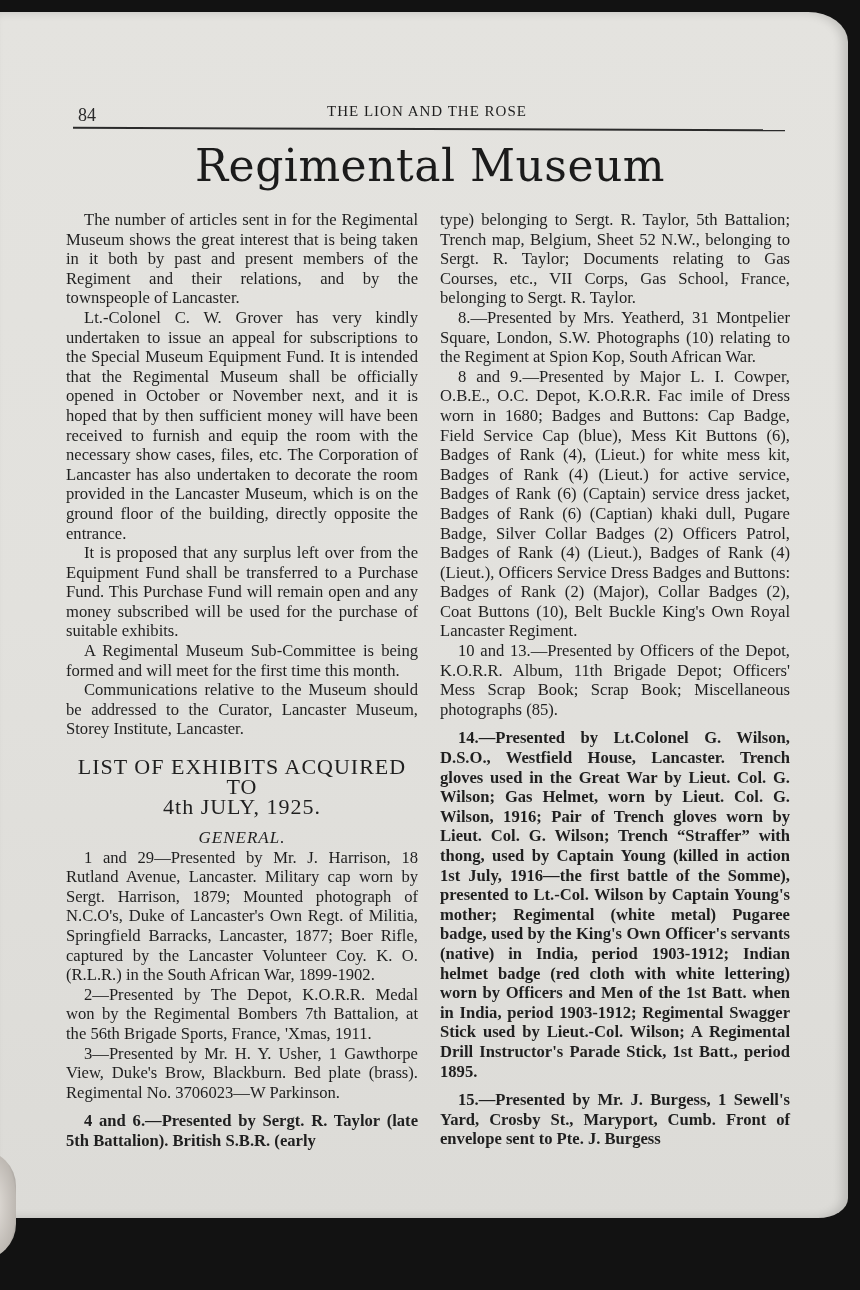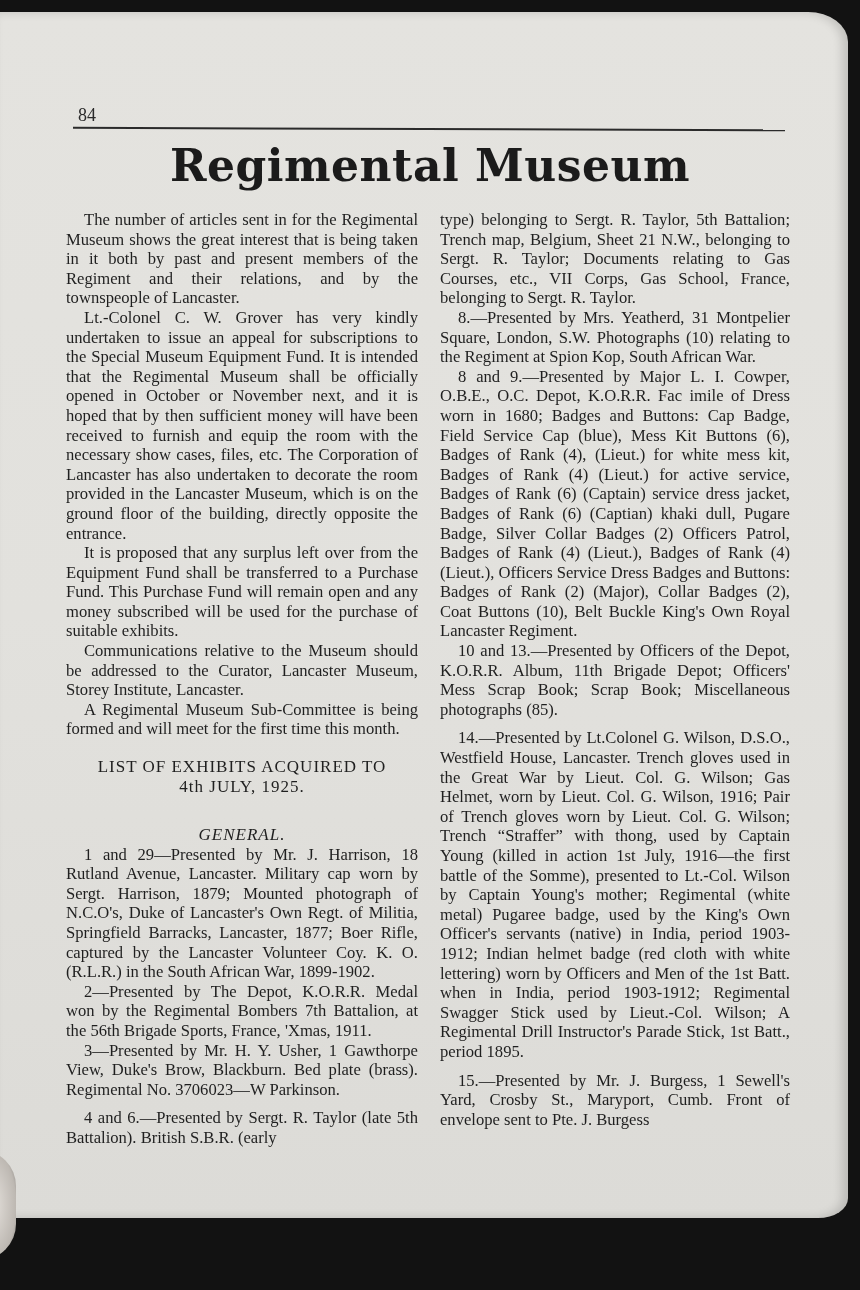--- a/index.html
+++ b/index.html
@@ -36,72 +36,73 @@
     text-align: center; font-size: 15px; letter-spacing: 1px; color: #1e1e1e;
   }
   .rule {
     position: absolute; left: 73px; top: 116px; width: 712px; height: 2px;
     background: #2b2b2b; transform: rotate(0.2deg);
   }
   .main-title {
     position: absolute; left: 60px; top: 128px; width: 740px;
     text-align: center;
     font-family: "DejaVu Serif", "Liberation Serif", serif;
-    font-weight: bold; font-size: 44px; color: #1b1b1b; letter-spacing: 0.5px;
+    font-weight: normal; font-size: 44px; color: #1b1b1b; letter-spacing: 0.5px;
   }
   .col {
     position: absolute; top: 198px; width: 352px;
     font-size: 16.6px; line-height: 19.6px; color: #1f1f1f;
     text-align: justify;
   }
   .col-left { left: 66px; }
   .col-right { left: 440px; width: 350px; top: 198px; }
   .col p { margin: 0; text-indent: 18px; }
   .col p.noindent { text-indent: 0; }
   .section-head {
-    text-align: center; margin: 18px 0 0 0; font-size: 17px; letter-spacing: 1px; line-height: 20px;
+    text-align: center; margin: 18px 0 0 0; font-size: 22px; letter-spacing: 1px; line-height: 20px;
   }
   .section-head .line2 { display: block; }
   .sub-head {
-    text-align: center; font-style: italic; margin: 28px 0 0 0; font-size: 17px; letter-spacing: 1px;
+    text-align: center; font-style: italic; margin: 11px 0 0 0; font-size: 17px; letter-spacing: 1px;
   }
-  .gap { margin-top: 9px !important; }
+  .gap { margin-top: 9px !important; font-weight: bold; }
 </style>
 </head>
 <body>
 
 <div class="page">
   <div class="running-head">
     <span class="page-number">84</span>
+    <div class="journal-title">THE LION AND THE ROSE</div>
   </div>
   <div class="rule"></div>
 
   <div class="main-title">Regimental Museum</div>
 
   <div class="col col-left">
     <p>The number of articles sent in for the Regimental Museum shows the great interest that is being taken in it both by past and present members of the Regiment and their relations, and by the townspeople of Lancaster.</p>
     <p>Lt.-Colonel C. W. Grover has very kindly undertaken to issue an appeal for subscriptions to the Special Museum Equipment Fund. It is intended that the Regimental Museum shall be officially opened in October or November next, and it is hoped that by then sufficient money will have been received to furnish and equip the room with the necessary show cases, files, etc. The Corporation of Lancaster has also undertaken to decorate the room provided in the Lancaster Museum, which is on the ground floor of the building, directly opposite the entrance.</p>
     <p>It is proposed that any surplus left over from the Equipment Fund shall be transferred to a Purchase Fund. This Purchase Fund will remain open and any money subscribed will be used for the purchase of suitable exhibits.</p>
+    <p>A Regimental Museum Sub-Committee is being formed and will meet for the first time this month.</p>
     <p>Communications relative to the Museum should be addressed to the Curator, Lancaster Museum, Storey Institute, Lancaster.</p>
-    <p>A Regimental Museum Sub-Committee is being formed and will meet for the first time this month.</p>
 
     <div class="section-head">
       <span>LIST OF EXHIBITS ACQUIRED TO</span>
       <span class="line2">4th JULY, 1925.</span>
     </div>
     <div class="sub-head">GENERAL.</div>
 
     <p>1 and 29—Presented by Mr. J. Harrison, 18 Rutland Avenue, Lancaster. Military cap worn by Sergt. Harrison, 1879; Mounted photograph of N.C.O's, Duke of Lancaster's Own Regt. of Militia, Springfield Barracks, Lancaster, 1877; Boer Rifle, captured by the Lancaster Volunteer Coy. K. O. (R.L.R.) in the South African War, 1899-1902.</p>
     <p>2—Presented by The Depot, K.O.R.R. Medal won by the Regimental Bombers 7th Battalion, at the 56th Brigade Sports, France, 'Xmas, 1911.</p>
     <p>3—Presented by Mr. H. Y. Usher, 1 Gawthorpe View, Duke's Brow, Blackburn. Bed plate (brass). Regimental No. 3706023—W Parkinson.</p>
     <p class="gap">4 and 6.—Presented by Sergt. R. Taylor (late 5th Battalion). British S.B.R. (early</p>
   </div>
 
   <div class="col col-right">
-    <p class="noindent">type) belonging to Sergt. R. Taylor, 5th Battalion; Trench map, Belgium, Sheet 21 N.W., belonging to Sergt. R. Taylor; Documents relating to Gas Courses, etc., VII Corps, Gas School, France, belonging to Sergt. R. Taylor.</p>
+    <p class="noindent">type) belonging to Sergt. R. Taylor, 5th Battalion; Trench map, Belgium, Sheet 52 N.W., belonging to Sergt. R. Taylor; Documents relating to Gas Courses, etc., VII Corps, Gas School, France, belonging to Sergt. R. Taylor.</p>
     <p>8.—Presented by Mrs. Yeatherd, 31 Montpelier Square, London, S.W. Photographs (10) relating to the Regiment at Spion Kop, South African War.</p>
     <p>8 and 9.—Presented by Major L. I. Cowper, O.B.E., O.C. Depot, K.O.R.R. Fac imile of Dress worn in 1680; Badges and Buttons: Cap Badge, Field Service Cap (blue), Mess Kit Buttons (6), Badges of Rank (4), (Lieut.) for white mess kit, Badges of Rank (4) (Lieut.) for active service, Badges of Rank (6) (Captain) service dress jacket, Badges of Rank (6) (Captian) khaki dull, Pugare Badge, Silver Collar Badges (2) Officers Patrol, Badges of Rank (4) (Lieut.), Badges of Rank (4) (Lieut.), Officers Service Dress Badges and Buttons: Badges of Rank (2) (Major), Collar Badges (2), Coat Buttons (10), Belt Buckle King's Own Royal Lancaster Regiment.</p>
     <p>10 and 13.—Presented by Officers of the Depot, K.O.R.R. Album, 11th Brigade Depot; Officers' Mess Scrap Book; Scrap Book; Miscellaneous photographs (85).</p>
     <p class="gap">14.—Presented by Lt.Colonel G. Wilson, D.S.O., Westfield House, Lancaster. Trench gloves used in the Great War by Lieut. Col. G. Wilson; Gas Helmet, worn by Lieut. Col. G. Wilson, 1916; Pair of Trench gloves worn by Lieut. Col. G. Wilson; Trench “Straffer” with thong, used by Captain Young (killed in action 1st July, 1916—the first battle of the Somme), presented to Lt.-Col. Wilson by Captain Young's mother; Regimental (white metal) Pugaree badge, used by the King's Own Officer's servants (native) in India, period 1903-1912; Indian helmet badge (red cloth with white lettering) worn by Officers and Men of the 1st Batt. when in India, period 1903-1912; Regimental Swagger Stick used by Lieut.-Col. Wilson; A Regimental Drill Instructor's Parade Stick, 1st Batt., period 1895.</p>
     <p class="gap">15.—Presented by Mr. J. Burgess, 1 Sewell's Yard, Crosby St., Maryport, Cumb. Front of envelope sent to Pte. J. Burgess</p>
   </div>
 </div>
 <div class="thumb"></div>
 
 </body></html>

